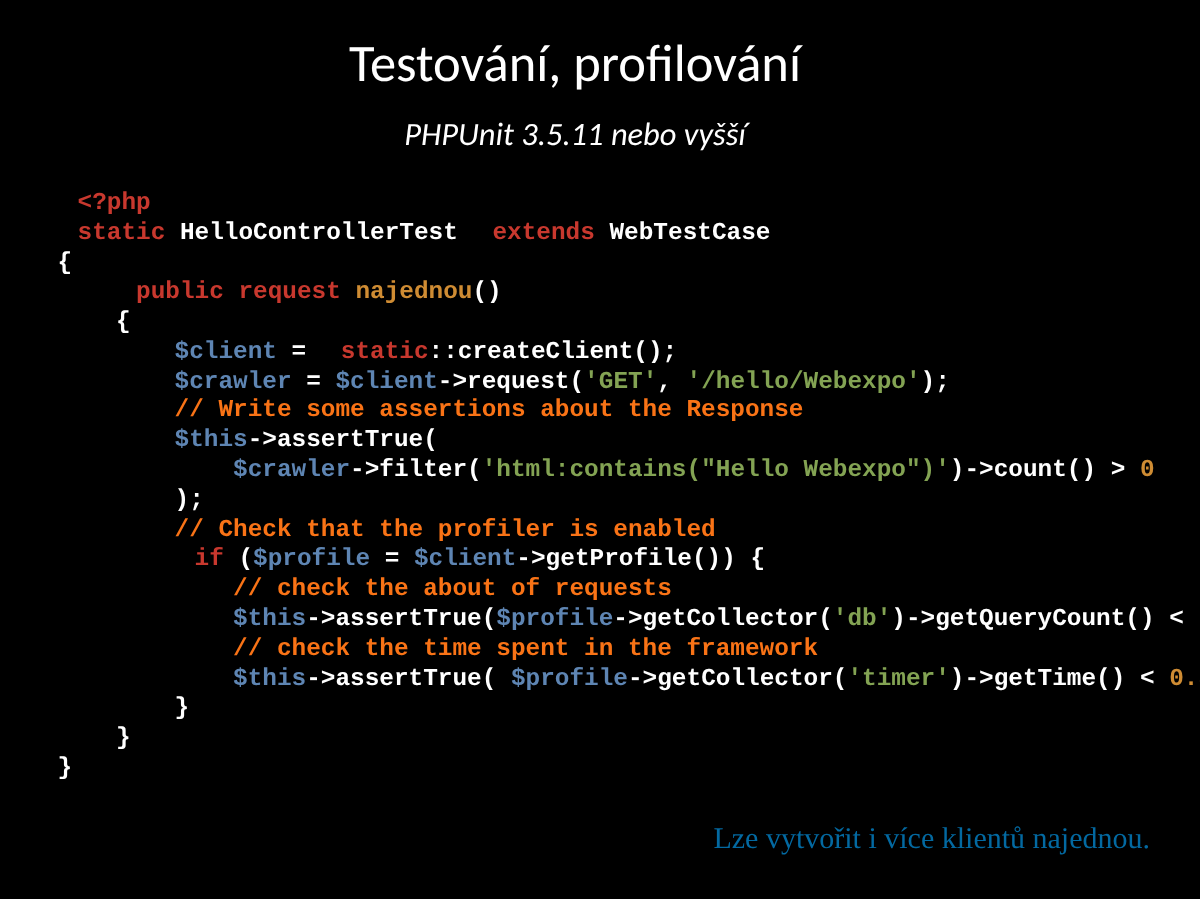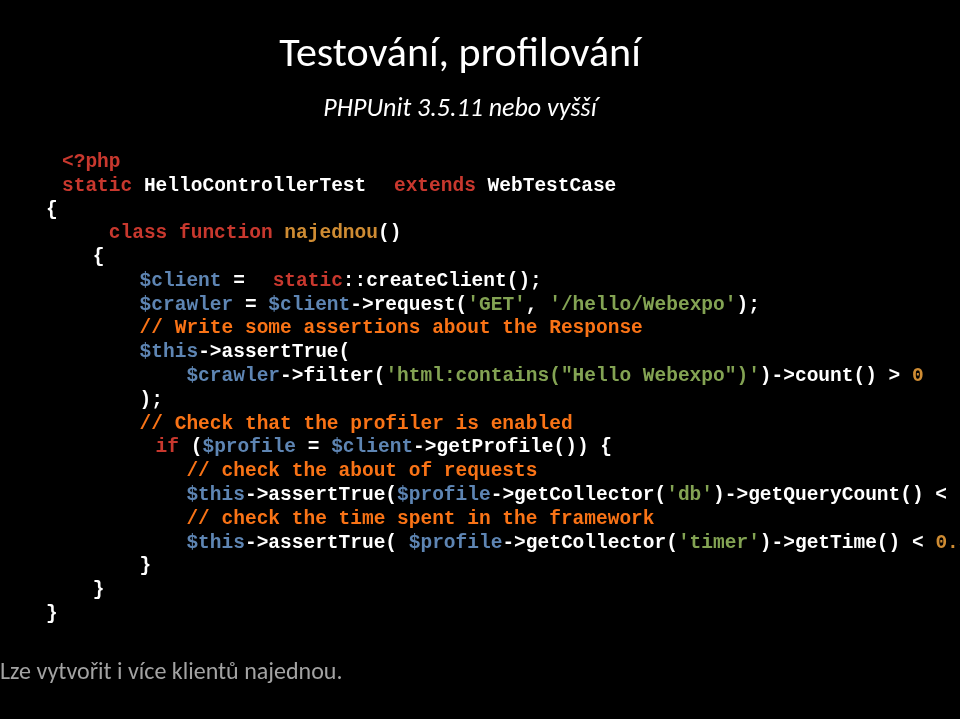--- a/index.html
+++ b/index.html
@@ -7,33 +7,33 @@
   .slide { width: 920px; height: 719px; background: #000; position: relative; padding: 20px 46px 20px 46px; }
   .title { color: #fff; font-size: 42px; font-weight: 400; text-align: center; margin-top: 6px; margin-bottom: 14px; }
   .subtitle { color: #fff; font-size: 26px; font-weight: 400; text-align: center; margin-bottom: 28px; font-style: italic; }
   .code { font-family: "Courier New", Courier, monospace; color: #fff; font-size: 19.5px; line-height: 1.22; font-weight: bold; white-space: pre; }
   .c-red { color: #c8382e; margin-left: 16px; }
   .c-white { color: #ffffff; }
   .c-orange { color: #cf8c33; }
   .c-blue { color: #5e85b3; }
   .c-green { color: #83a353; }
   .c-cyan { color: #f97316; }
-  .footer { color: #a3a3a3; font-size: 24px; text-align: left; position: absolute; bottom: 34px; left: 0; right: 0; }
+  .footer { color: #0369a1; font-size: 24px; text-align: right; position: absolute; bottom: 34px; left: 0; right: 0; font-family: Liberation Serif, serif; }
 </style>
 </head>
 <body>
 
 <div class="slide">
   <h1 class="title">Testování, profilování</h1>
   <div class="subtitle">PHPUnit 3.5.11 nebo vyšší</div>
 
   <div class="code"><span class="c-red">&lt;?php</span>
 <span class="c-red">static </span><span class="c-white">HelloControllerTest </span><span class="c-red">extends </span><span class="c-white">WebTestCase</span>
 <span class="c-white">{</span>
-<span class="c-red">    class function </span><span class="c-orange">najednou</span><span class="c-white">()</span>
+<span class="c-red">    public request </span><span class="c-orange">najednou</span><span class="c-white">()</span>
 <span class="c-white">    {</span>
 <span class="c-blue">        $client </span><span class="c-white">= </span><span class="c-red">static</span><span class="c-white">::createClient();</span>
 <span class="c-blue">        $crawler </span><span class="c-white">= </span><span class="c-blue">$client</span><span class="c-white">-&gt;request(</span><span class="c-green">'GET'</span><span class="c-white">, </span><span class="c-green">'/hello/Webexpo'</span><span class="c-white">);</span>
 <span class="c-cyan">        // Write some assertions about the Response</span>
 <span class="c-blue">        $this</span><span class="c-white">-&gt;assertTrue(</span>
 <span class="c-blue">            $crawler</span><span class="c-white">-&gt;filter(</span><span class="c-green">'html:contains("Hello Webexpo")'</span><span class="c-white">)-&gt;count() &gt; </span><span class="c-orange">0</span>
 <span class="c-white">        );</span>
 <span class="c-cyan">        // Check that the profiler is enabled</span>
 <span class="c-red">        if </span><span class="c-white">(</span><span class="c-blue">$profile </span><span class="c-white">= </span><span class="c-blue">$client</span><span class="c-white">-&gt;getProfile()) {</span>
 <span class="c-cyan">            // check the about of requests</span>

